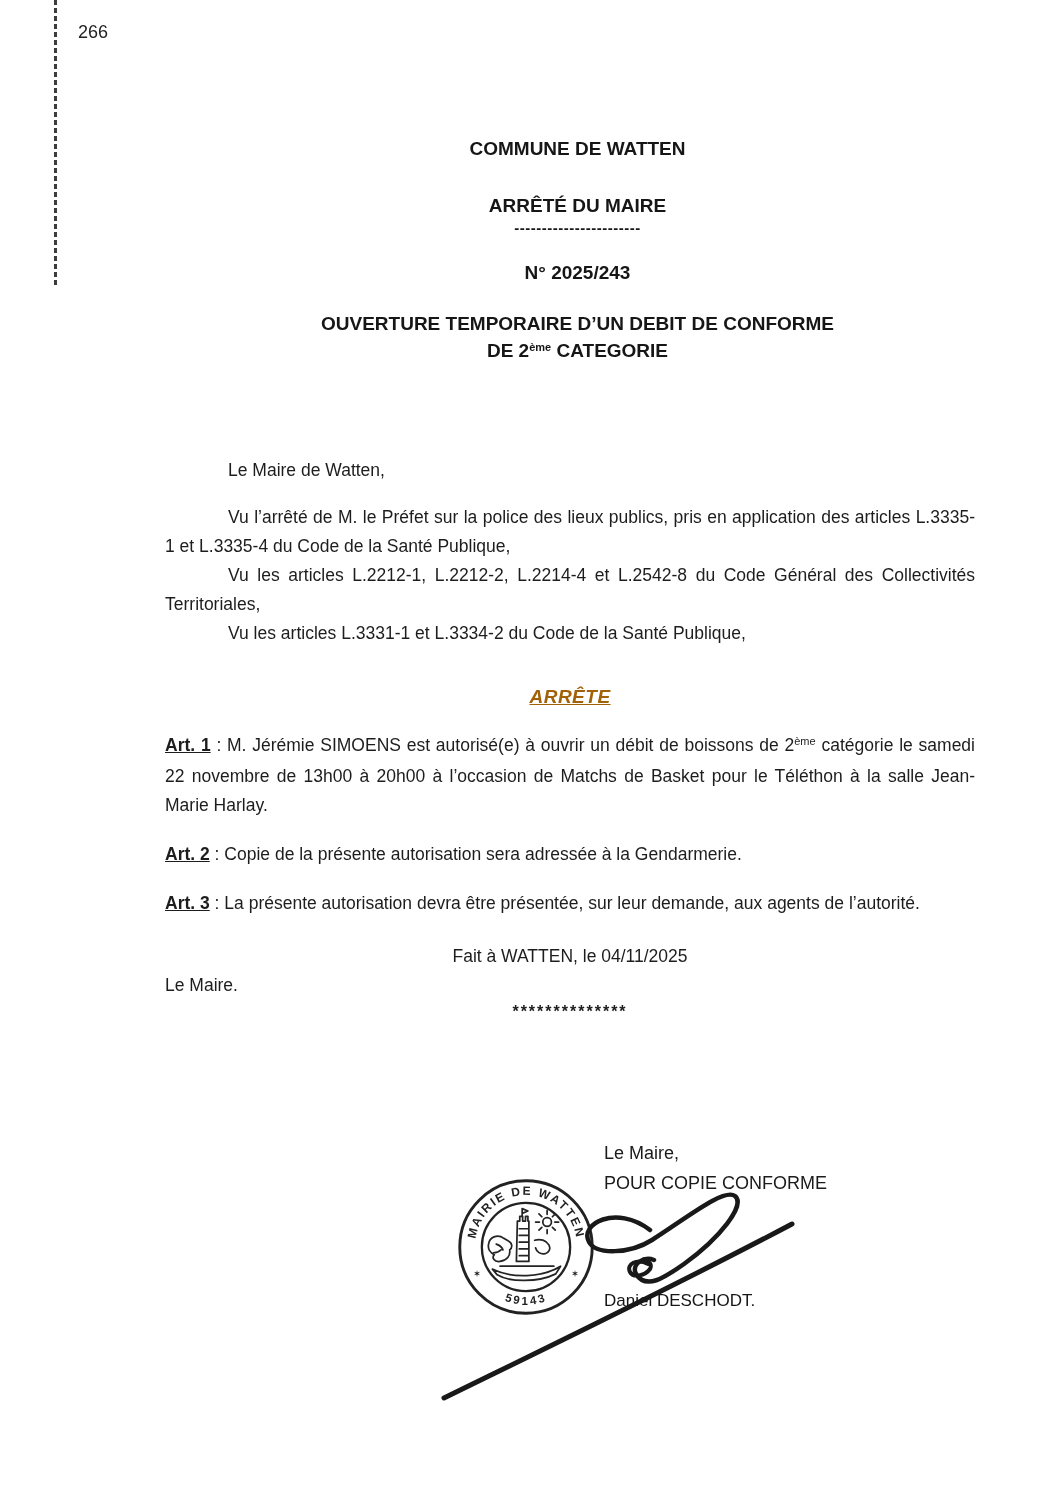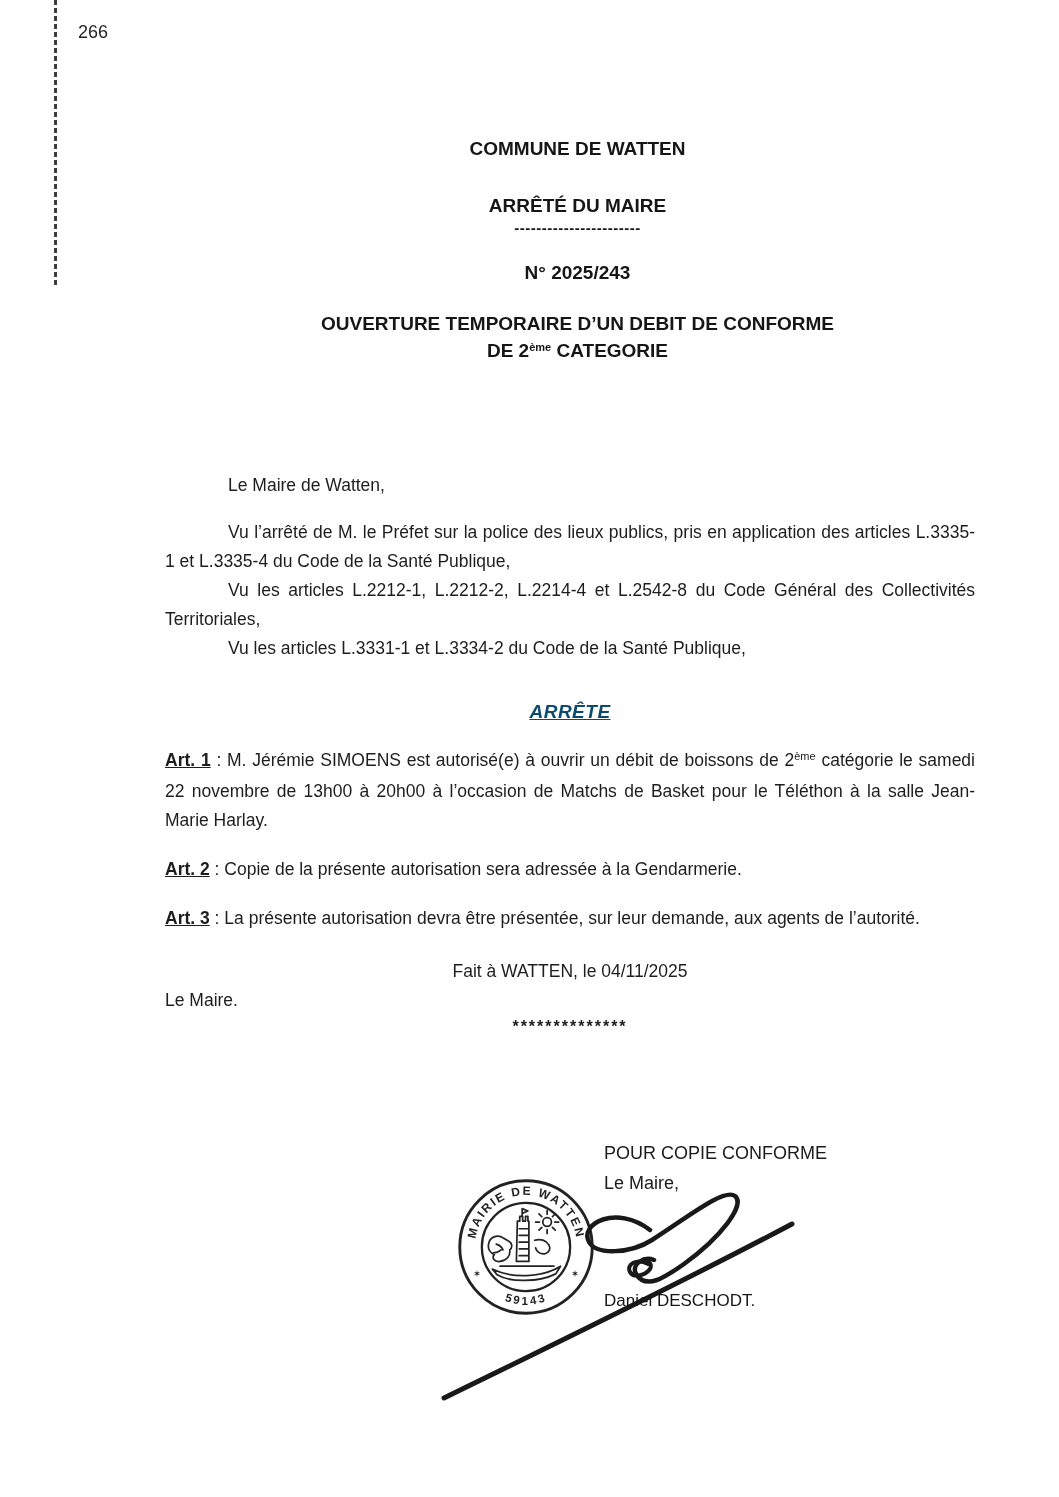--- a/index.html
+++ b/index.html
@@ -34,30 +34,30 @@
     position: absolute; top: 138px; left: 0; width: 100%;
     text-align: center; font-weight: bold; font-size: 19px; color: #161616;
   }
   .line-arrete  { margin-top: 35px; }
   .line-divider { margin-top: 2px; font-size: 15px; letter-spacing: 0.5px; }
   .line-numero  { margin-top: 26px; }
   .doc-title    { margin-top: 26px; line-height: 27px; }
 
   
   .body-block {
-    position: absolute; left: 117px; top: 471px; width: 810px;
+    position: absolute; left: 117px; top: 456px; width: 810px;
     font-size: 17.5px; line-height: 29px; text-align: justify;
   }
   .salutation { text-align: left; padding-left: 63px; }
   .recitals   { margin-top: 18px; }
   .recital    { margin: 0; text-indent: 63px; }
   .decree-heading {
     margin-top: 34px; text-align: center;
     font-weight: bold; font-style: italic; text-decoration: underline;
-    font-size: 19px; letter-spacing: 0.5px; color: #0c4a6e;
+    font-size: 19px; letter-spacing: 0.5px; color: #a16207;
   }
   .article      { margin-top: 20px; }
   .art-label    { font-weight: bold; text-decoration: underline; }
   .place-date   { margin-top: 24px; text-align: center; }
   .signoff      { text-align: left; }
   .separator    { text-align: center; font-weight: bold; letter-spacing: 2px; font-size: 16px; margin-top: -3px; }
 
   .sup { font-size: 11px; position: relative; top: -6px; }
 
   
@@ -118,22 +118,22 @@
     <p class="article"><span class="art-label">Art. 2</span><span> : Copie de la présente autorisation sera adressée à la Gendarmerie.</span></p>
 
     <p class="article"><span class="art-label">Art. 3</span><span> : La présente autorisation devra être présentée, sur leur demande, aux agents de l’autorité.</span></p>
 
     <div class="place-date">Fait à WATTEN, le 04/11/2025</div>
     <div class="signoff">Le Maire.</div>
     <div class="separator">**************</div>
   </div>
 
   <div class="certification">
+    <div>Le Maire,</div>
     <div>POUR COPIE CONFORME</div>
-    <div>Le Maire,</div>
   </div>
 
   <svg class="stamp" viewBox="0 0 150 150">
     <circle class="stamp-ring" cx="75" cy="75" r="69"></circle>
     <circle class="stamp-ring2" cx="75" cy="75" r="46"></circle>
     <defs>
       <path id="arcTop" d="M 26 94 A 53 53 0 1 1 124 94" fill="none"></path>
       <path id="arcBottom" d="M 20.6 100.4 A 60 60 0 0 0 129.4 100.4" fill="none"></path>
     </defs>
     <text class="stamp-text"><textPath href="#arcTop" startOffset="50%" text-anchor="middle">MAIRIE DE WATTEN</textPath></text>

